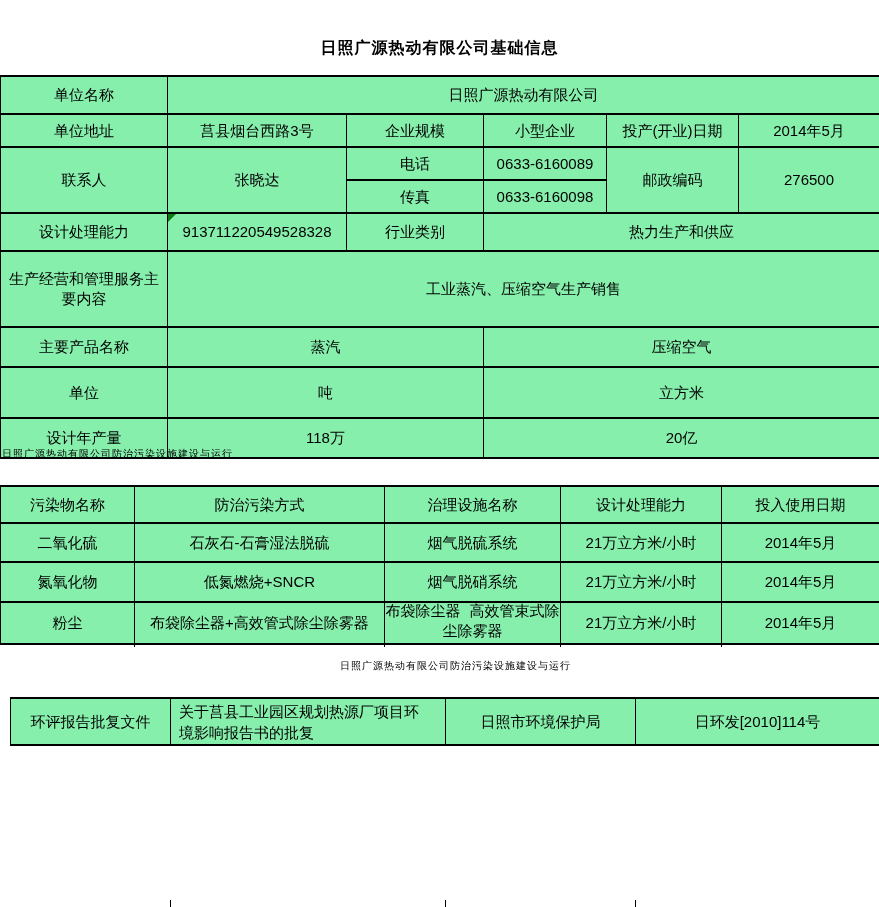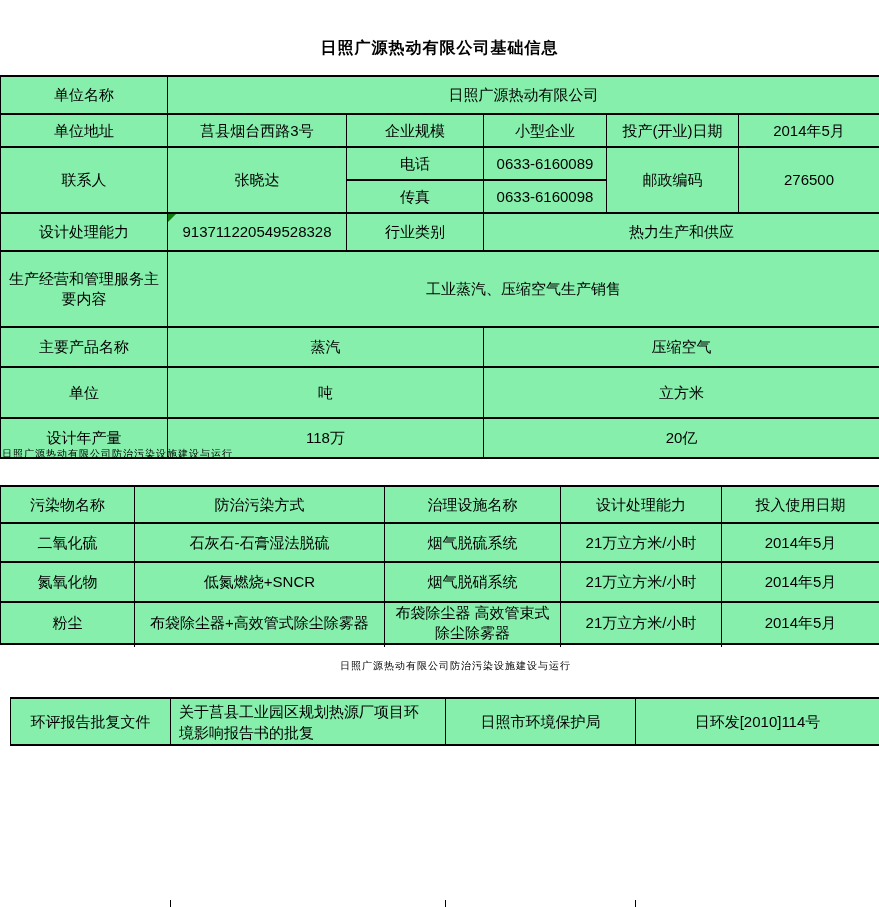--- a/index.html
+++ b/index.html
@@ -33,21 +33,21 @@
   .t2{left:0;top:485px;width:879px;}
   .t2 tr:nth-child(1){height:37px}
   .t2 tr:nth-child(2){height:39px}
   .t2 tr:nth-child(3){height:40px}
   .t2 tr:nth-child(4){height:40px}
   .t3{left:10px;top:697px;width:869px;}
   .t3 tr:nth-child(1){height:47px}
   .t3 tr:nth-child(2){height:57px}
   .t3 tr:nth-child(3){height:77px}
   .ta-l{text-align:left;padding:0 20px 0 8px;line-height:21px;}
-  .pad-narrow{padding:0 8px;}
+  .pad-narrow{padding:0 0;font-family:Liberation Mono, monospace;}
   .pos-rel{position:relative;}
   .corner-flag{
     position:absolute;top:0;left:0;width:0;height:0;
     border-top:8px solid #107c10;border-right:8px solid transparent;
   }
   .tick{position:absolute;width:1px;background:#000;}
   .tick-t2{top:642px;height:5px;}
   .tick-t3{top:900px;height:7px;}
   .border-gap{position:absolute;left:788px;top:899px;width:91px;height:6px;background:#fff;}
 </style>

